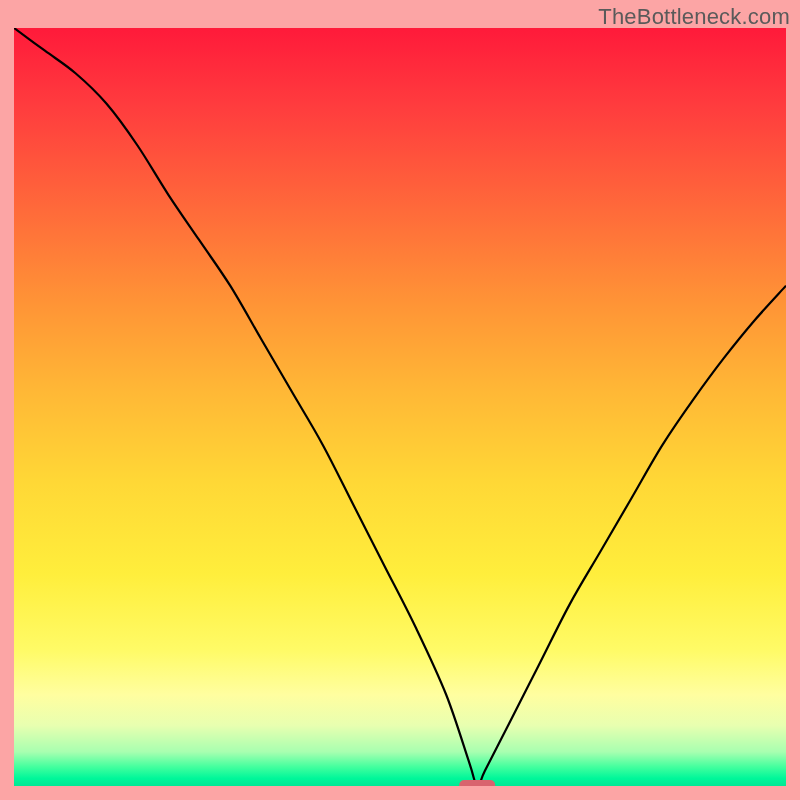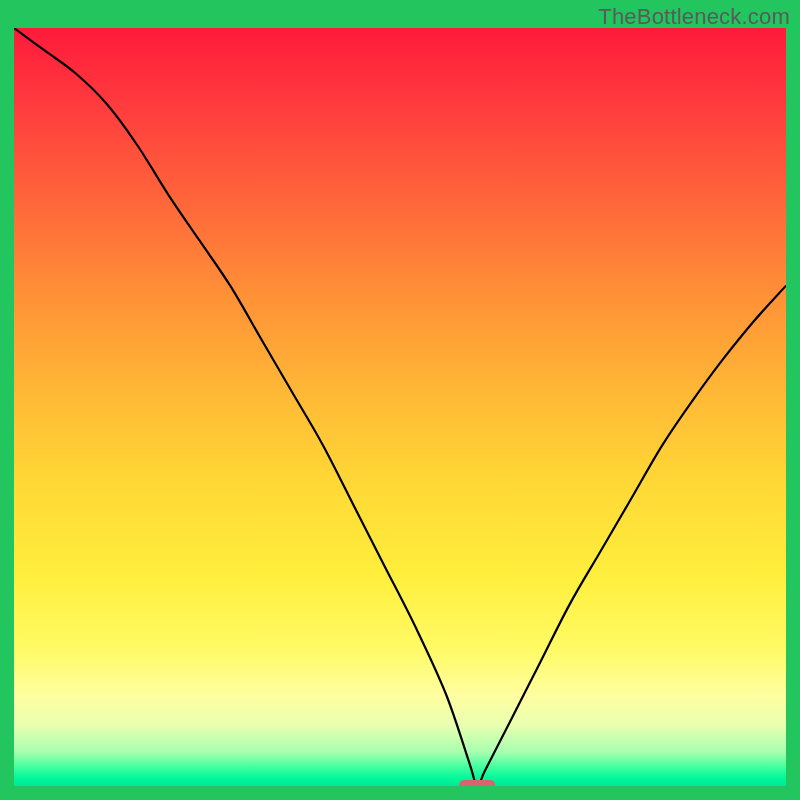--- a/index.html
+++ b/index.html
@@ -8,21 +8,21 @@
     width: 800px;
     height: 800px;
     background: #000;
     font-family: Arial, Helvetica, sans-serif;
     overflow: hidden;
   }
   .chart-container {
     position: relative;
     width: 800px;
     height: 800px;
-    background: #22c55e;
+    background: #fca5a5;
   }
   .watermark {
     position: absolute;
     top: 4px;
     right: 10px;
     color: #5a5a5a;
     font-size: 22px;
     font-weight: 500;
     z-index: 10;
     letter-spacing: 0.2px;

